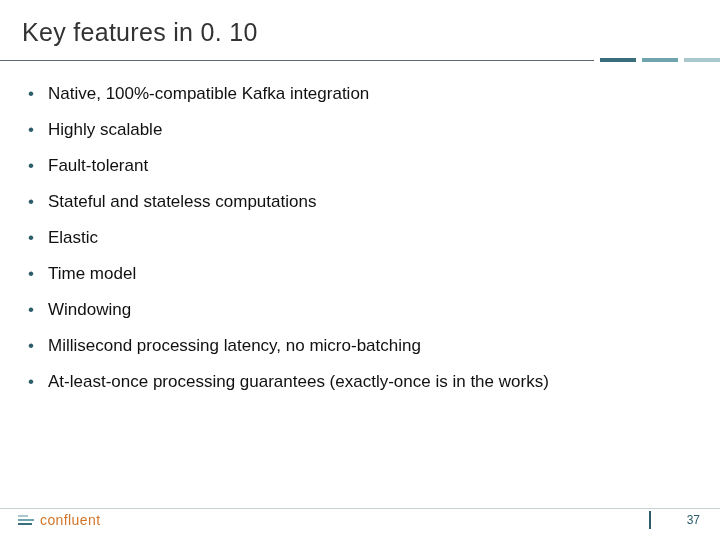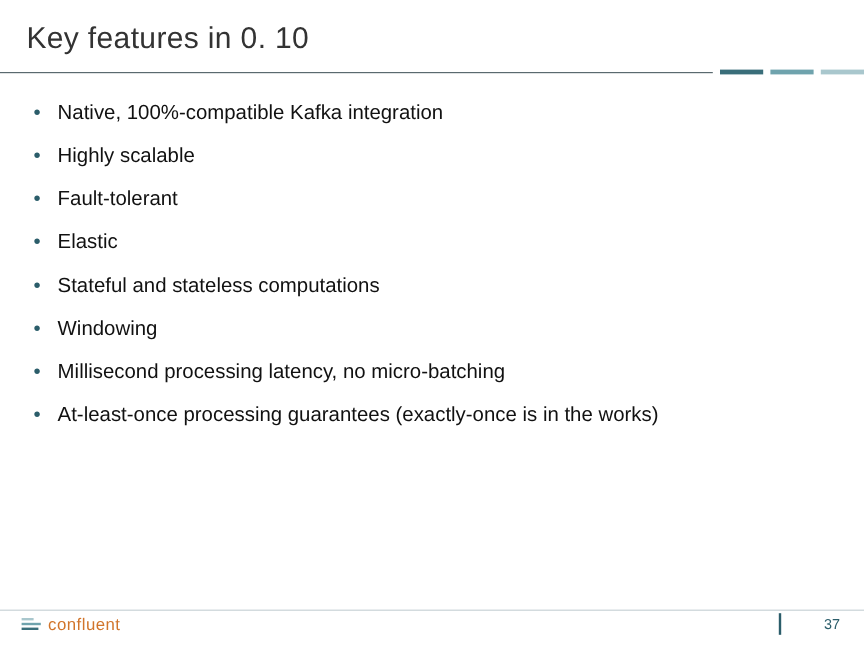--- a/index.html
+++ b/index.html
@@ -47,22 +47,23 @@
     <div class="hr-seg seg-c"></div>
   </div>
 
   <div class="content">
     <ul class="main">
       <li>
         <span>Native, 100%-compatible Kafka integration</span>
       </li>
       <li><span>Highly scalable</span></li>
       <li><span>Fault-tolerant</span></li>
+      <li><span>Stateful and stateless computations</span></li>
       <li><span>Elastic</span></li>
-      <li><span>Stateful and stateless computations</span></li>
+      <li><span>Time model</span></li>
       <li><span>Windowing</span></li>
       <li><span>Millisecond processing latency, no micro-batching</span></li>
       <li><span>At-least-once processing guarantees (exactly-once is in the works)</span></li>
     </ul>
   </div>
 
   <div class="footer">
     <div class="logo">
       <div class="logo-mark">
         <span></span>

